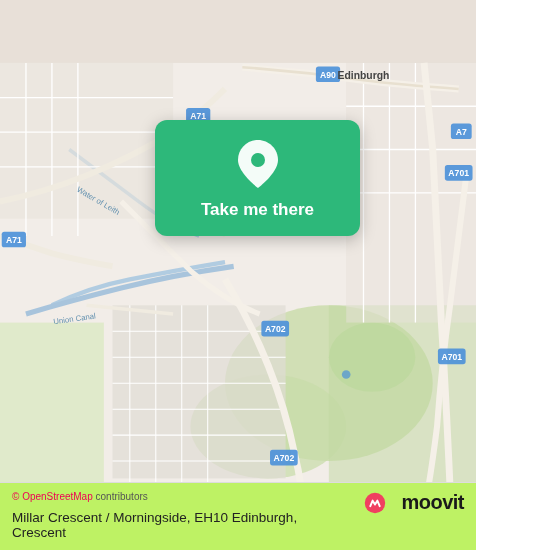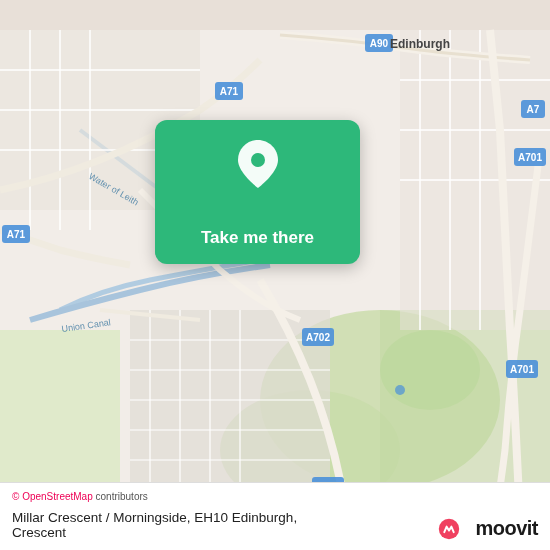--- a/index.html
+++ b/index.html
@@ -5,21 +5,21 @@
     * { margin: 0; padding: 0; box-sizing: border-box; }
     body {
       width: 550px;
       height: 550px;
       overflow: hidden;
       font-family: Arial, sans-serif;
       position: relative;
     }
 
     #map-container {
-      width: 550px;
+      width: 476px;
       height: 550px;
       position: relative;
       background-color: #e8e0d8;
       overflow: hidden;
     }
 
     
     #map-svg {
       position: absolute;
       top: 0; left: 0;
@@ -49,31 +49,30 @@
       align-items: center;
       justify-content: center;
       margin-bottom: 10px;
     }
 
     #take-me-label {
       color: #fff;
       font-size: 17px;
       font-weight: 600;
       white-space: nowrap;
-      margin-top: 28px;
     }
 
     
     #bottom-bar {
       position: absolute;
       bottom: 0; left: 0; right: 0;
-      background: #ffffff;
+      background: #bef264;
       padding: 8px 12px 10px;
       display: flex;
-      align-items: flex-end;
+      align-items: flex-start;
       justify-content: space-between;
       border-top: 1px solid #ddd;
     }
 
     #bottom-left {
       display: flex;
       flex-direction: column;
     }
 
     #attribution {

